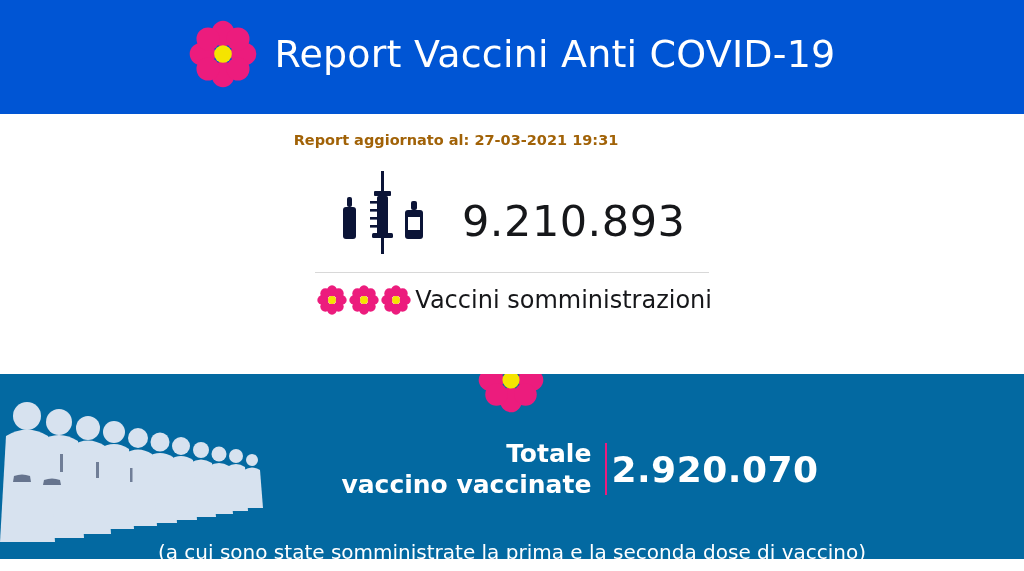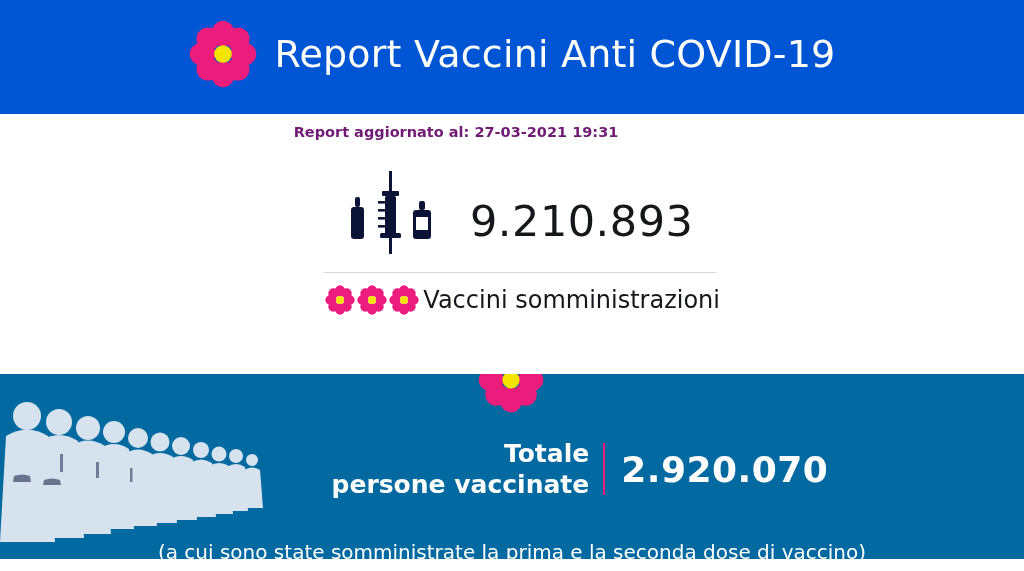--- a/index.html
+++ b/index.html
@@ -50,32 +50,32 @@
   
   .flower {
     display: inline-block;
     line-height: 0;
   }
 
   
   .update-line {
     position: absolute;
     left: 0;
-    top: 124px;
+    top: 132px;
     width: 912px;
     text-align: center;
     font-size: 14.5px;
     font-weight: bold;
-    color: #701a75;
+    color: #a16207;
   }
 
   
   .admin-block {
     position: absolute;
-    left: 320px;
+    left: 312px;
     top: 170px;
     width: 400px;
   }
   .admin-row {
     display: flex;
     align-items: center;
     justify-content: flex-start;
     height: 102px;
   }
   .syringe-wrap {
@@ -161,21 +161,21 @@
   }
   .vacc-sep {
     width: 2px;
     height: 52px;
     background: #ec1c7d;
   }
   .vacc-number {
     color: #ffffff;
     font-size: 36px;
     font-weight: bold;
-    padding-left: 16px;
+    padding-left: 4px;
     letter-spacing: 0.5px;
     white-space: nowrap;
   }
   .vacc-note {
     position: absolute;
     left: 0;
     top: 166px;
     width: 1024px;
     text-align: center;
     color: #ffffff;
@@ -341,21 +341,21 @@
           <ellipse cx="28" cy="72" rx="17" ry="17"></ellipse>
             <ellipse cx="72" cy="72" rx="17" ry="17"></ellipse>
         </g>
         <circle cx="50" cy="50" r="13" fill="#f5e400"></circle>
       </svg>
     </div>
 
     <div class="vaccinated-row">
       <div class="vacc-label">
         <div>Totale</div>
-        <div>persone vaccinate</div>
+        <div>vaccino vaccinate</div>
       </div>
       <div class="vacc-sep"></div>
       <div class="vacc-number">2.920.070</div>
     </div>
 
     <div class="vacc-note">(a cui sono state somministrate la prima e la seconda dose di vaccino)</div>
   </div>
 
 </div>
 

